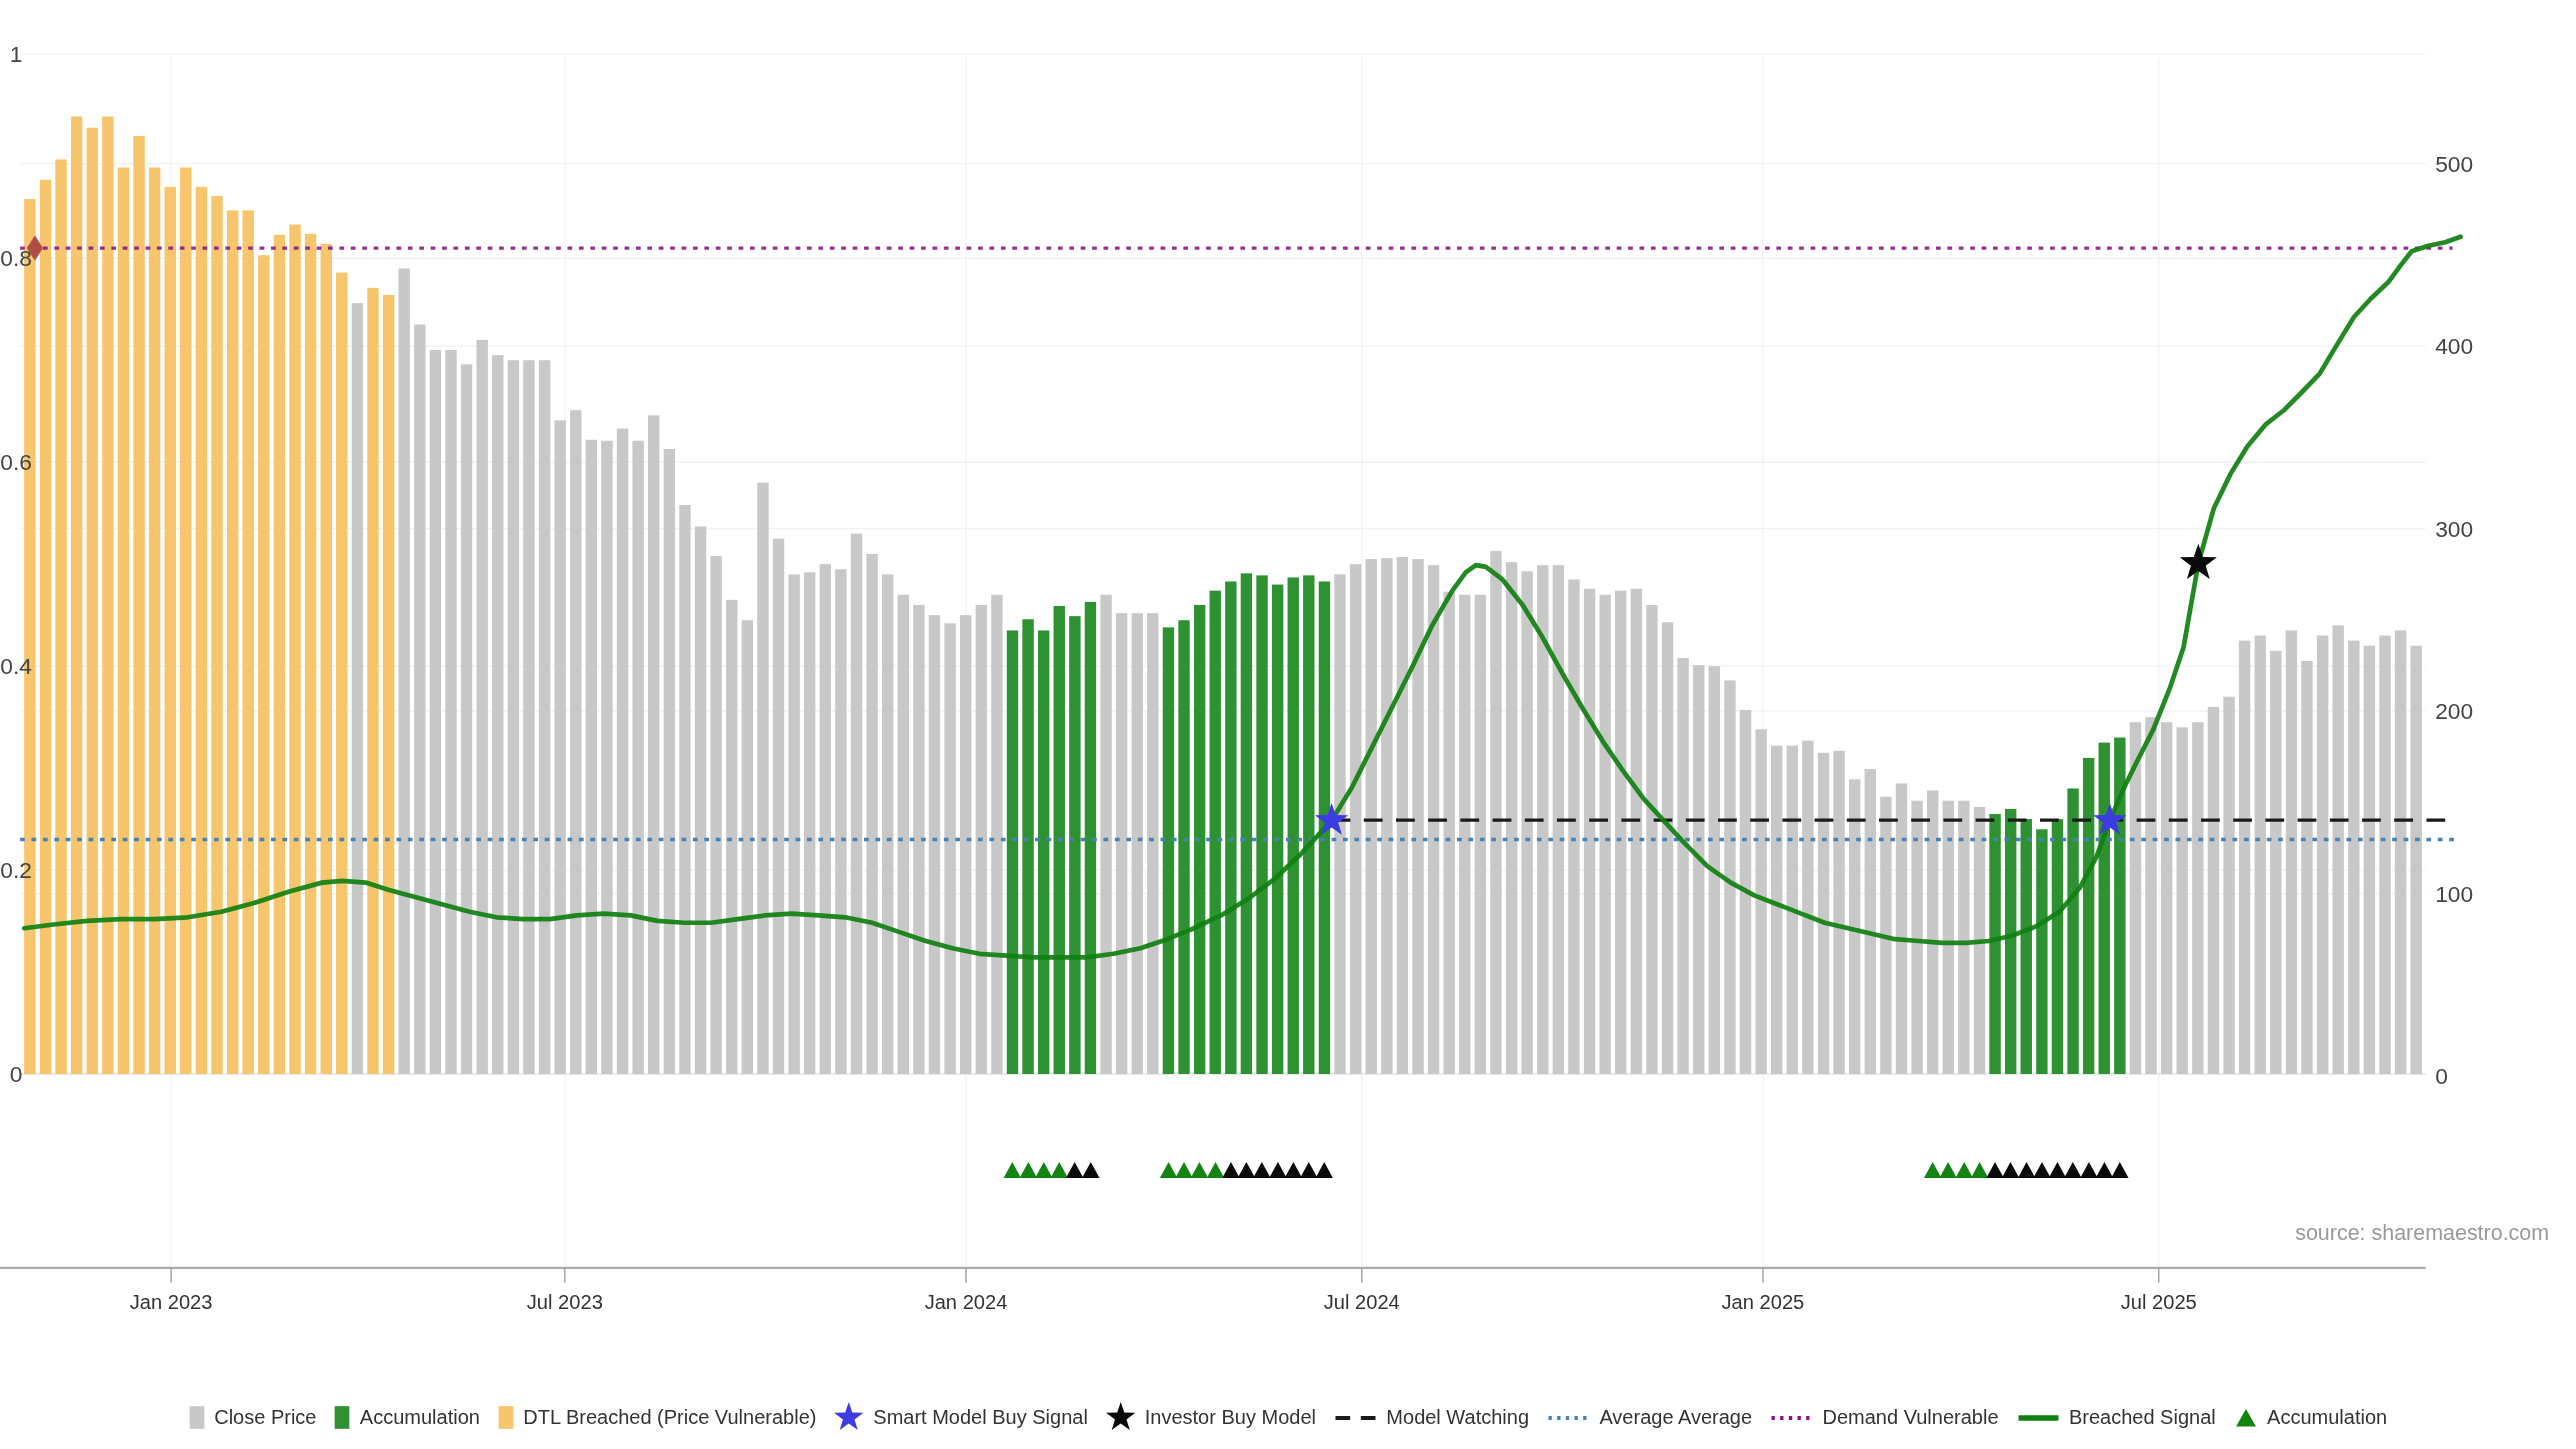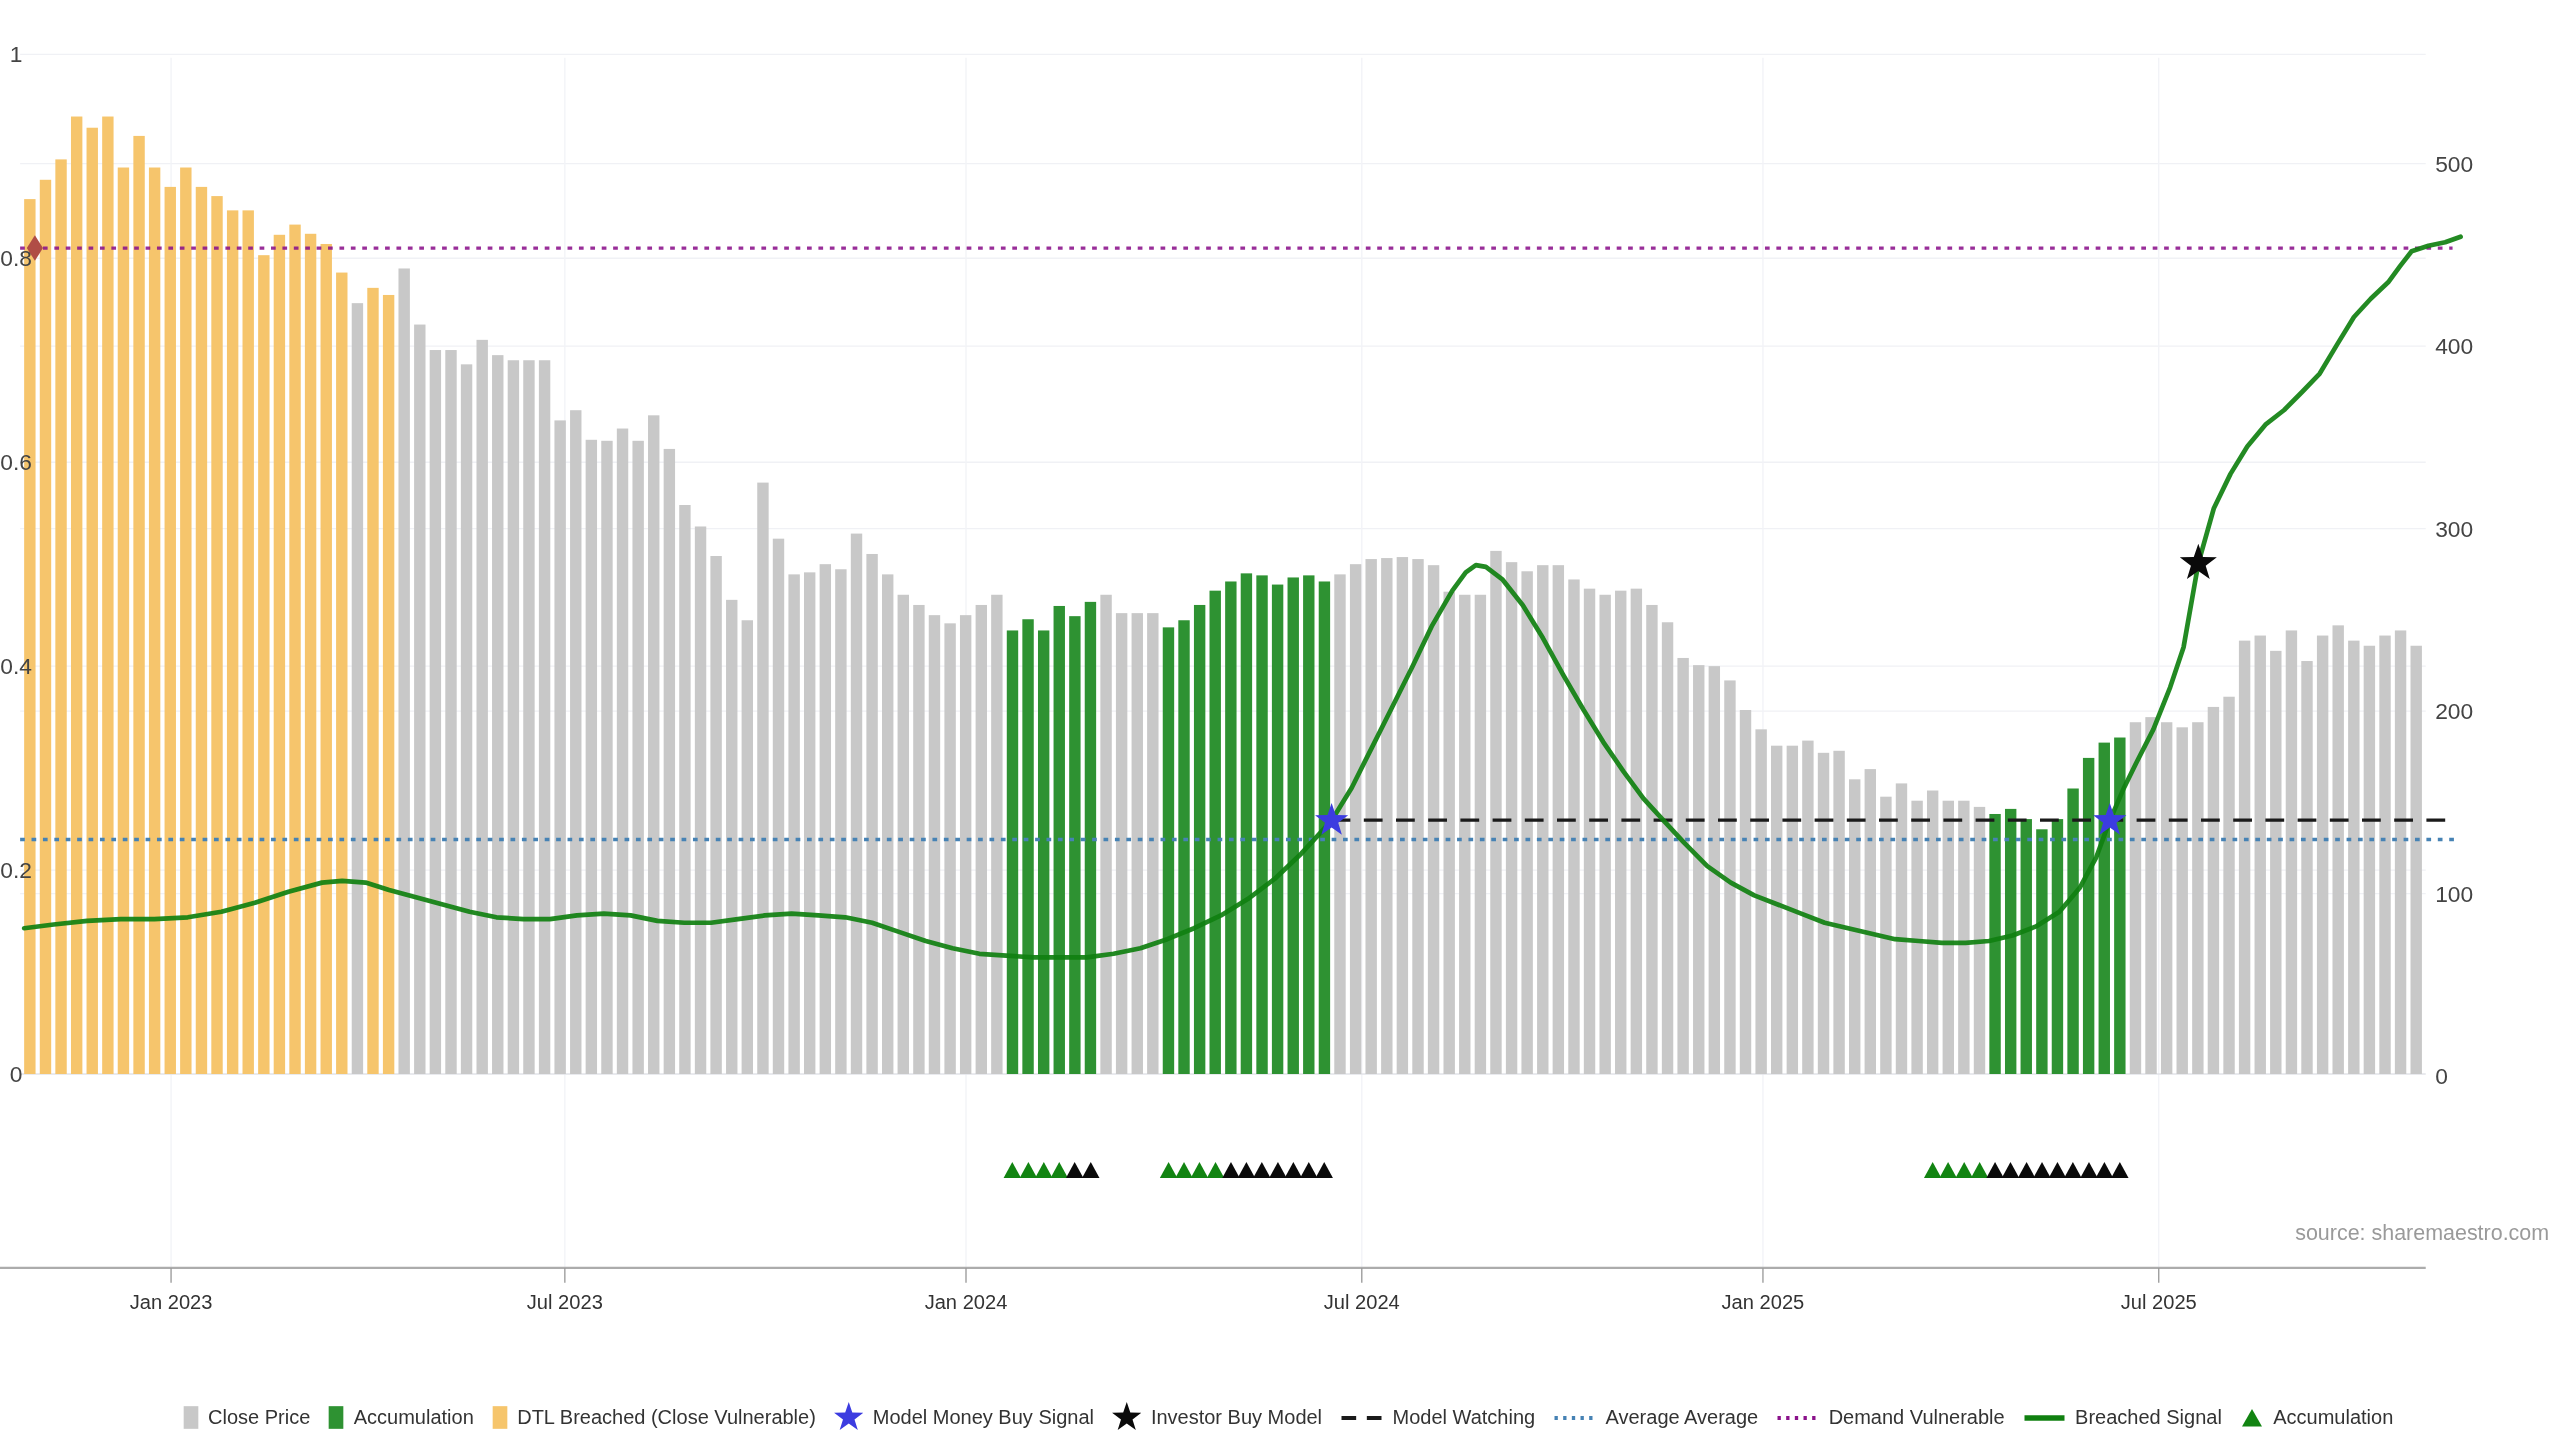--- a/index.html
+++ b/index.html
@@ -279,27 +279,27 @@
       <div class="legend-item">
         <svg width="16" height="27" viewBox="0 0 24 40">
           <rect x="1" y="3" width="22" height="34" fill="#2E9232"></rect>
         </svg>
         <span class="legend-label">Accumulation</span>
       </div>
       <div class="legend-item">
         <svg width="16" height="27" viewBox="0 0 24 40">
           <rect x="1" y="3" width="22" height="34" fill="#F6C56C"></rect>
         </svg>
-        <span class="legend-label">DTL Breached (Close Vulnerable)</span>
+        <span class="legend-label">DTL Breached (Price Vulnerable)</span>
       </div>
       <div class="legend-item">
         <svg width="29.5" height="31" viewBox="0 0 44 46">
           <polygon points="22.0,0.0 27.3,15.7 43.9,15.9 30.6,25.8 35.5,41.6 22.0,32.0 8.5,41.6 13.4,25.8 0.1,15.9 16.7,15.7 " fill="#3C3CE0"></polygon>
         </svg>
-        <span class="legend-label">Model Money Buy Signal</span>
+        <span class="legend-label">Smart Model Buy Signal</span>
       </div>
       <div class="legend-item">
         <svg width="29.5" height="31" viewBox="0 0 44 46">
           <polygon points="22.0,0.0 27.3,15.7 43.9,15.9 30.6,25.8 35.5,41.6 22.0,32.0 8.5,41.6 13.4,25.8 0.1,15.9 16.7,15.7 " fill="#0A0A0A"></polygon>
         </svg>
         <span class="legend-label">Investor Buy Model</span>
       </div>
       <div class="legend-item">
         <svg width="43" height="8" viewBox="0 0 64 12">
           <line x1="2" y1="6" x2="62" y2="6" stroke="#1A1A1A" stroke-width="6" stroke-dasharray="22 16"></line>

